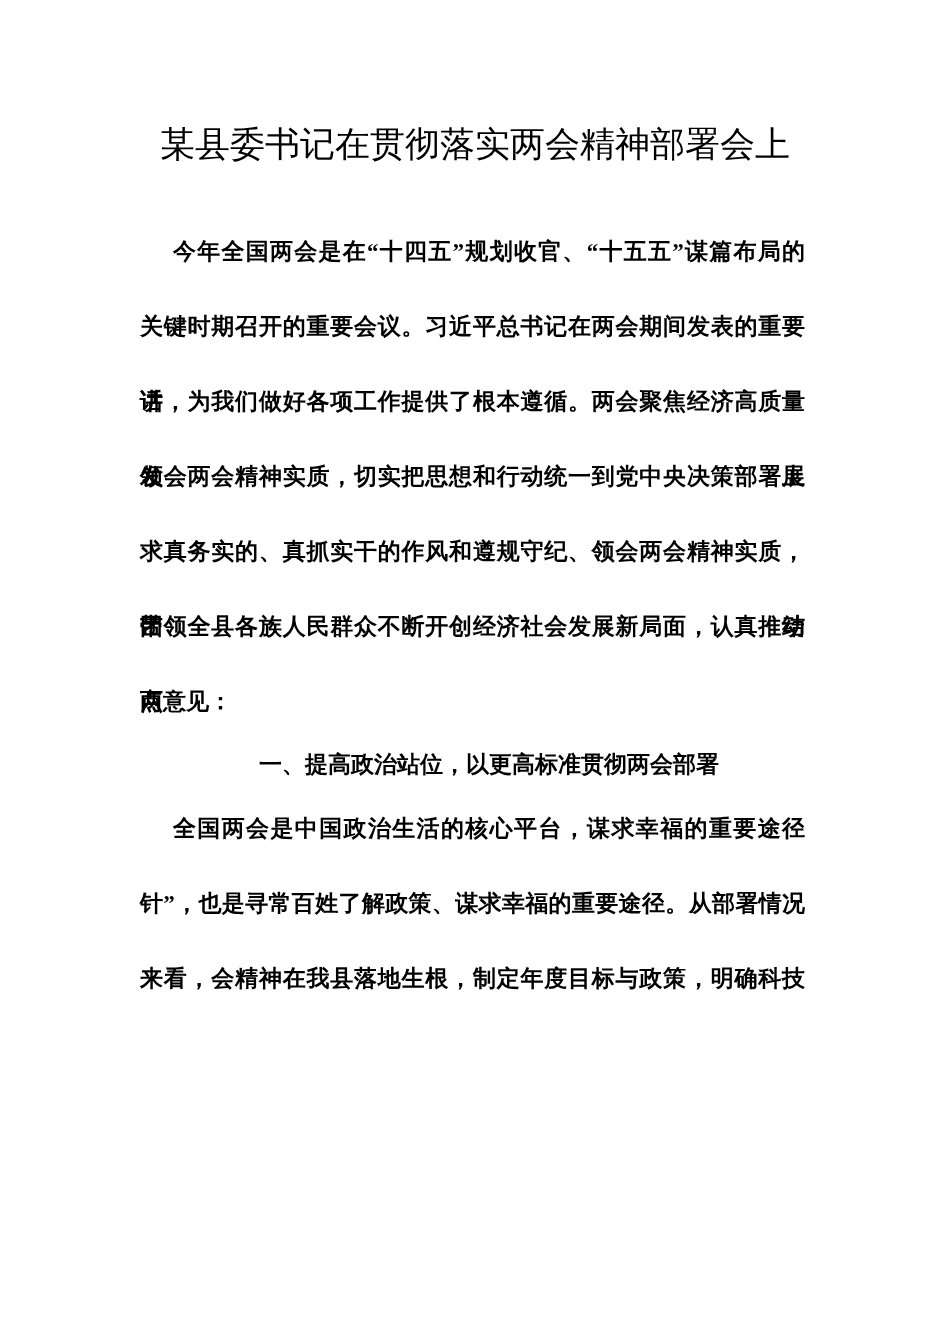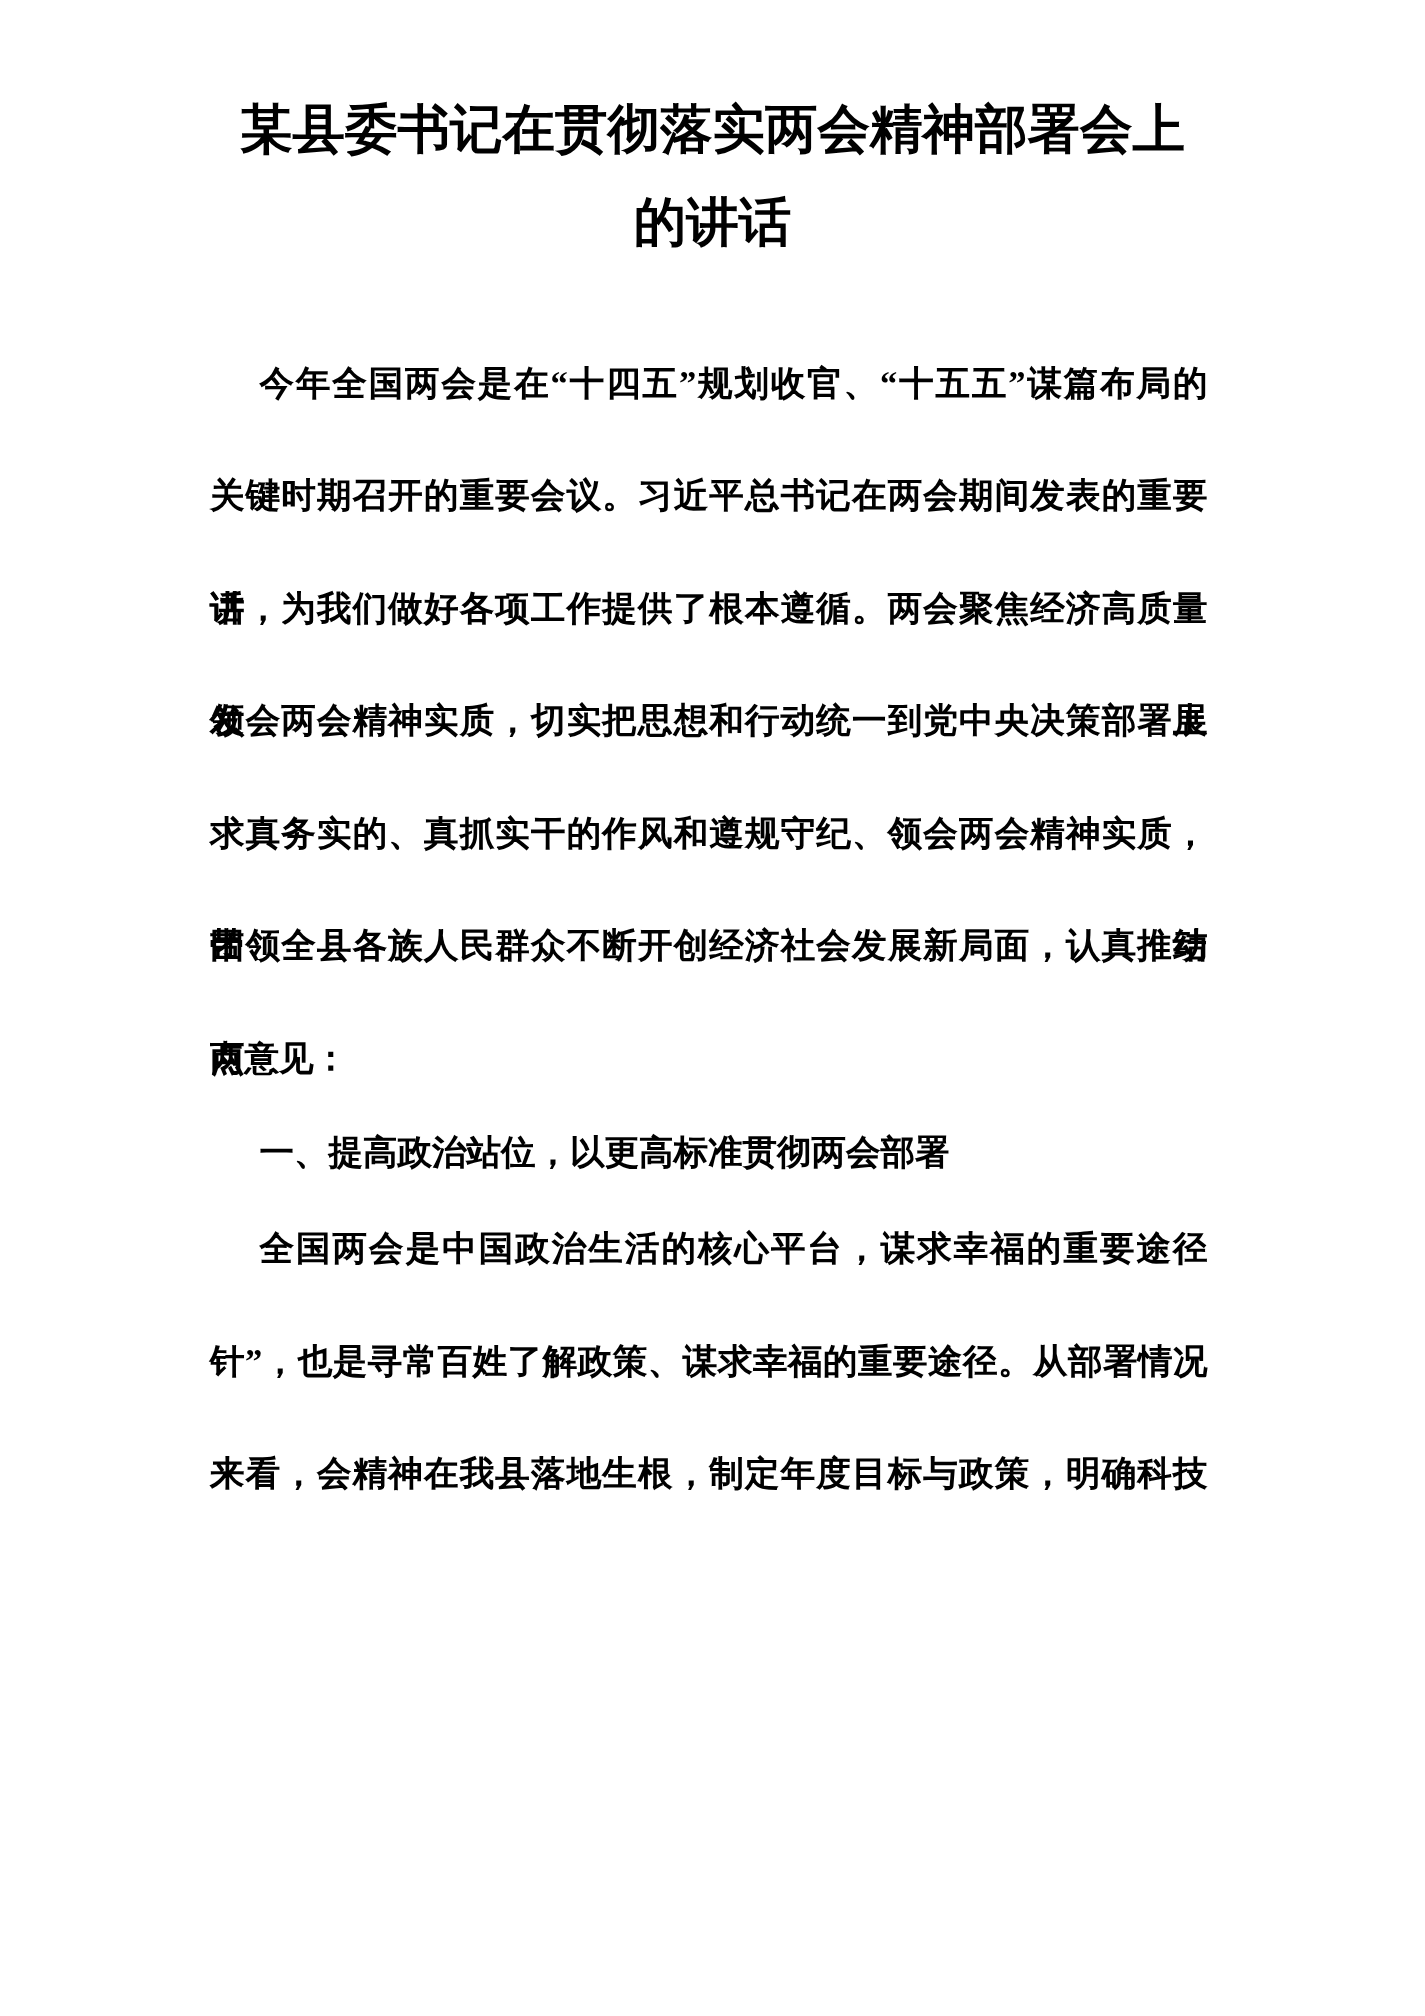--- a/index.html
+++ b/index.html
@@ -11,24 +11,24 @@
     position: relative;
     width: 950px;
     height: 1344px;
     background: #ffffff;
     color: #000000;
     overflow: hidden;
     font-family: "Liberation Serif", "DejaVu Serif", serif;
   }
   .title {
     margin: 0;
-    padding-top: 56px;
+    padding-top: 114px;
     font-size: 35px;
     line-height: 62px;
-    font-weight: 700;
+    font-weight: 400;
     text-align: center;
     letter-spacing: 0;
   }
   .doc-body {
     margin: 38px 0 0 140px;
     width: 665px;
   }
   .line {
     font-size: 23px;
     height: 75px;
@@ -36,33 +36,33 @@
     text-align: left;
     font-weight: bold;
   }
   .line--fill {
     text-align: justify;
     text-align-last: justify;
     text-justify: inter-character;
   }
   .line--indent {
     text-indent: 33px;
+    text-align: center;
   }
   .line--heading {
     height: 52px;
     line-height: 52px;
   }
 </style>
 </head>
 <body>
 
 <div class="page">
   <h1 class="title">
     <div class="title-line">某县委书记在贯彻落实两会精神部署会上</div>
-    <div class="title-line">的讲话</div>
   </h1>
   <div class="doc-body">
       <div class="block block--paragraph">
         <div class="line line--fill line--indent">今年全国两会是在“十四五”规划收官、“十五五”谋篇布局的</div>
         <div class="line line--fill">关键时期召开的重要会议。习近平总书记在两会期间发表的重要讲</div>
         <div class="line line--fill">话，为我们做好各项工作提供了根本遵循。两会聚焦经济高质量发展</div>
         <div class="line line--fill">领会两会精神实质，切实把思想和行动统一到党中央决策部署上</div>
         <div class="line line--fill">求真务实的、真抓实干的作风和遵规守纪、领会两会精神实质，团结</div>
         <div class="line line--fill">带领全县各族人民群众不断开创经济社会发展新局面，认真推动两</div>
         <div class="line">点意见：</div>

